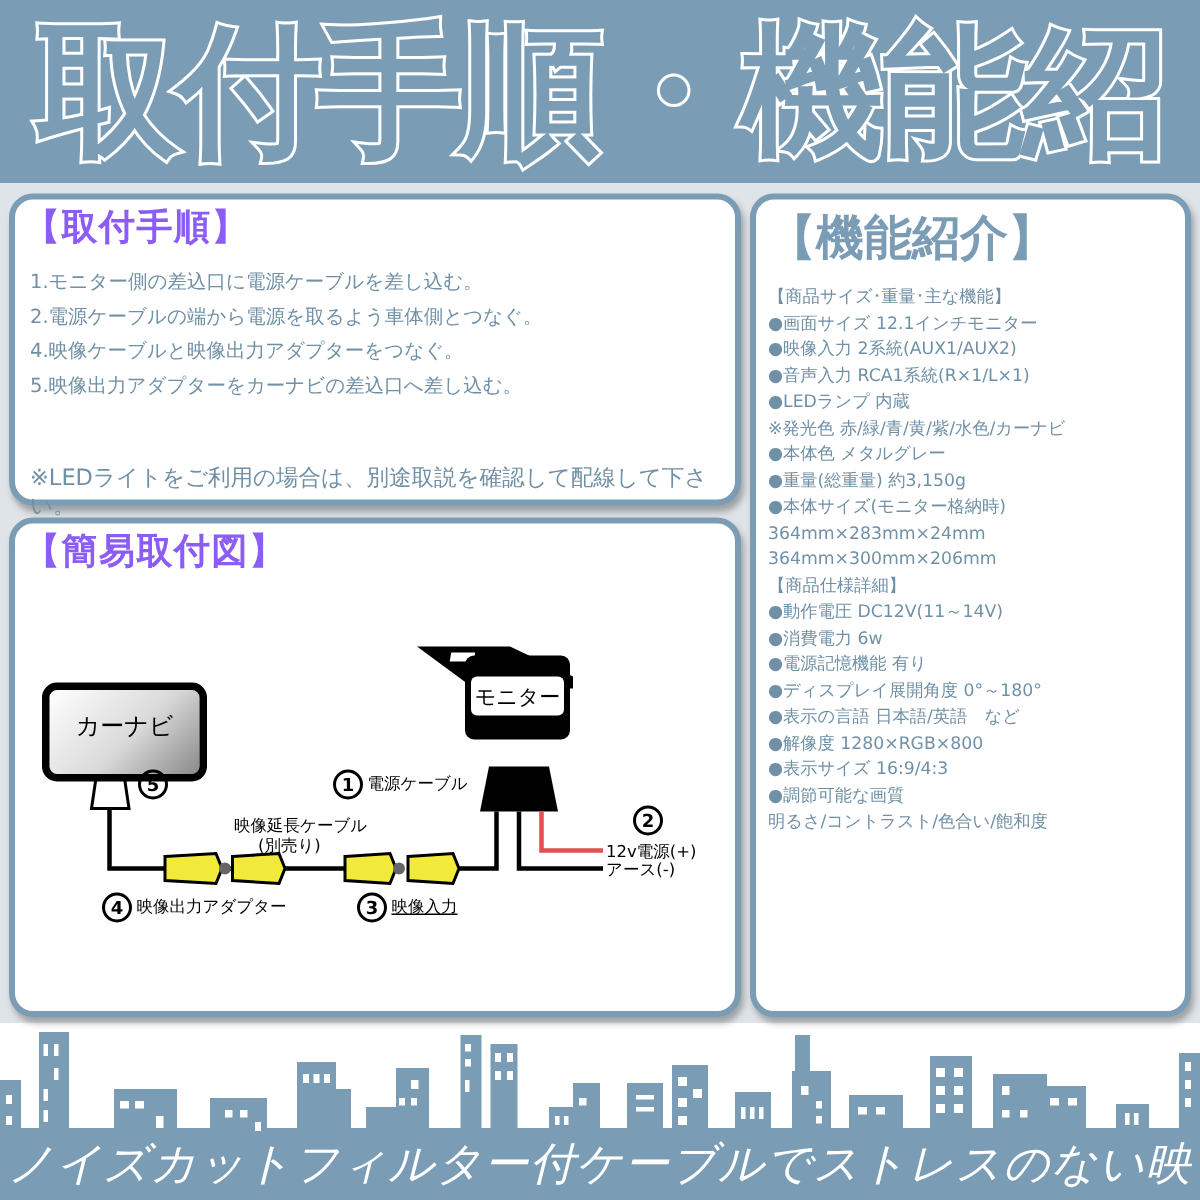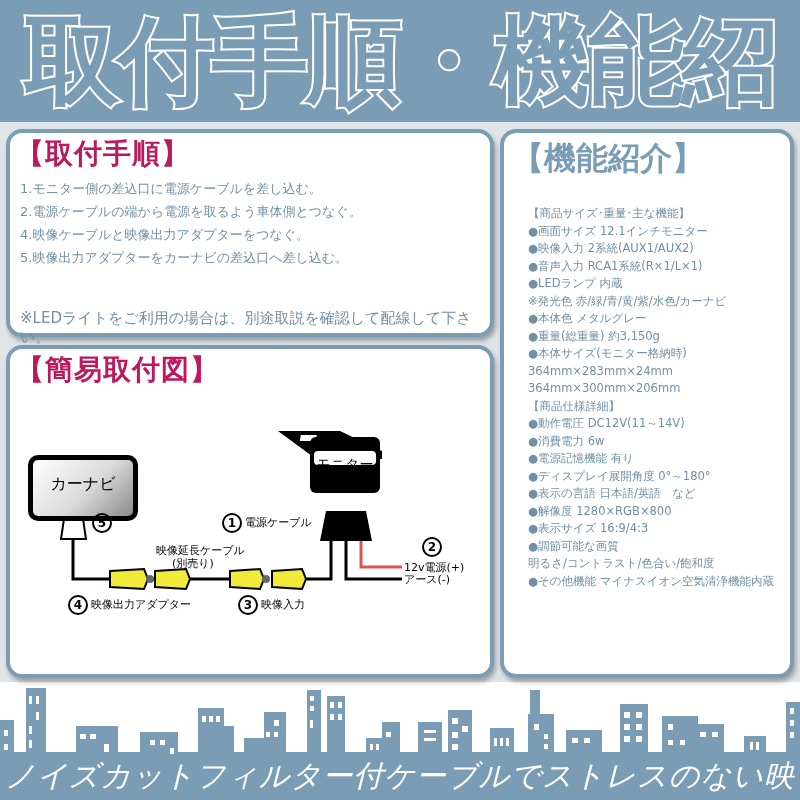--- a/index.html
+++ b/index.html
@@ -5,33 +5,33 @@
   html, body { margin:0; padding:0; }
   body { width:800px; height:800px; position:relative; overflow:hidden; background:#ffffff; font-family:"DejaVu Sans", sans-serif; }
   .header { position:absolute; left:0; top:0; width:800px; height:122px; background:#7a9db5; }
   .header-title { position:absolute; left:0; top:2px; width:800px; text-align:center; font-size:96px; line-height:118px; font-weight:bold; color:#7a9db5; letter-spacing:-2px;
     -webkit-text-stroke: 4px #ffffff; paint-order: stroke fill; }
   .body-bg { position:absolute; left:0; top:122px; width:800px; height:560px; background:#dfe4e8; }
   .panel { position:absolute; background:#ffffff; border:4px solid #7a9db5; border-radius:16px; box-shadow: 2px 4px 4px rgba(80,80,80,0.45); }
   .p-steps { left:6px; top:129px; width:480px; height:200px; }
   .p-diagram { left:6px; top:345px; width:480px; height:325px; }
   .p-features { left:500px; top:129px; width:286px; height:541px; }
-  .p-title { position:absolute; left:6px; top:2px; font-size:28px; font-weight:bold; color:#be185d; letter-spacing:1px; }
+  .p-title { position:absolute; left:6px; top:2px; font-size:24px; font-weight:bold; color:#8b5cf6; letter-spacing:1px; }
   .steps-list { position:absolute; left:10px; top:44px; margin:0; padding:0; list-style:none; }
   .steps-list li { font-size:13px; line-height:23px; color:#6f90a6; }
   .steps-note { position:absolute; left:10px; top:176px; font-size:15px; color:#6f90a6; }
   .feat-title { position:absolute; left:8px; top:4px; font-size:32px; font-weight:bold; color:#7a9db5; }
-  .feat-list { position:absolute; left:8px; top:56px; margin:16px; padding:0; list-style:none; }
+  .feat-list { position:absolute; left:8px; top:56px; margin:0; padding:0; list-style:none; }
   .feat-list li { font-size:11.5px; line-height:17.5px; color:#6f90a6; white-space:nowrap; }
   
   .dg { position:absolute; left:0; top:0; width:480px; height:325px; }
   .navi { position:absolute; left:18px; top:106px; width:100px; height:56px; border:5px solid #000; border-radius:10px; background:linear-gradient(135deg,#ffffff 0%,#d9d9d9 55%,#8a8a8a 100%); }
   .navi span { position:absolute; left:0; top:14px; width:100%; text-align:center; font-size:16px; color:#000; }
   .monitor-box { position:absolute; left:300px; top:88px; width:70px; height:56px; background:#000; border-radius:6px; }
-  .monitor-screen { position:absolute; left:4px; top:14px; width:62px; height:14px; background:#fff; border-radius:4px; }
+  .monitor-screen { position:absolute; left:4px; top:14px; width:62px; height:26px; background:#fff; border-radius:4px; }
   .monitor-screen span { position:absolute; left:0; top:5px; width:100%; text-align:center; font-size:14px; color:#000; white-space:nowrap; }
   .lbl { position:absolute; font-size:11px; color:#000; white-space:nowrap; }
   .num { display:inline-block; width:16px; height:16px; border:2px solid #000; border-radius:50%; text-align:center; font-size:12px; line-height:16px; font-weight:bold; margin-right:3px; vertical-align:middle; }
   
   .city { position:absolute; left:0; top:682px; width:800px; height:118px; }
   .footer-text { position:absolute; left:0; top:756px; width:800px; text-align:center; font-size:30px; color:#ffffff; letter-spacing:1px; font-style:italic; }
 </style>
 </head>
 <body>
 
@@ -102,21 +102,21 @@
     </div>
     <div class="lbl" style="left:394px;top:211px;">
       <span>12v電源(+)</span>
     </div>
     <div class="lbl" style="left:394px;top:223px;">
       <span>アース(-)</span>
     </div>
     <div class="lbl" style="left:58px;top:246px;">
       <span class="num">4</span><span>映像出力アダプター</span>
     </div>
-    <div class="lbl" style="left:228px;top:246px;">
+    <div class="lbl" style="left:228px;top:246px;text-decoration:underline;">
       <span class="num">3</span><span>映像入力</span>
     </div>
   </div>
 </div>
 
 <div class="panel p-features">
   <div class="feat-title">【機能紹介】</div>
   <ul class="feat-list">
     <li>【商品サイズ･重量･主な機能】</li>
     <li>●画面サイズ 12.1インチモニター</li>
@@ -132,21 +132,20 @@
     <li>【商品仕様詳細】</li>
     <li>●動作電圧 DC12V(11～14V)</li>
     <li>●消費電力 6w</li>
     <li>●電源記憶機能 有り</li>
     <li>●ディスプレイ展開角度 0°～180°</li>
     <li>●表示の言語 日本語/英語　など</li>
     <li>●解像度 1280×RGB×800</li>
     <li>●表示サイズ 16:9/4:3</li>
     <li>●調節可能な画質</li>
     <li>明るさ/コントラスト/色合い/飽和度</li>
-    <li>●その他機能 マイナスイオン空気清浄機能内蔵</li>
   </ul>
 </div>
 
 <svg class="city" width="800" height="118" viewBox="0 0 800 118">
   <g fill="#7a9db5">
     <rect x="0" y="38" width="14" height="40"></rect>
     <rect x="26" y="6" width="20" height="72"></rect>
     <rect x="76" y="44" width="42" height="34"></rect>
     <rect x="140" y="50" width="38" height="28"></rect>
     <rect x="198" y="26" width="26" height="52"></rect>

